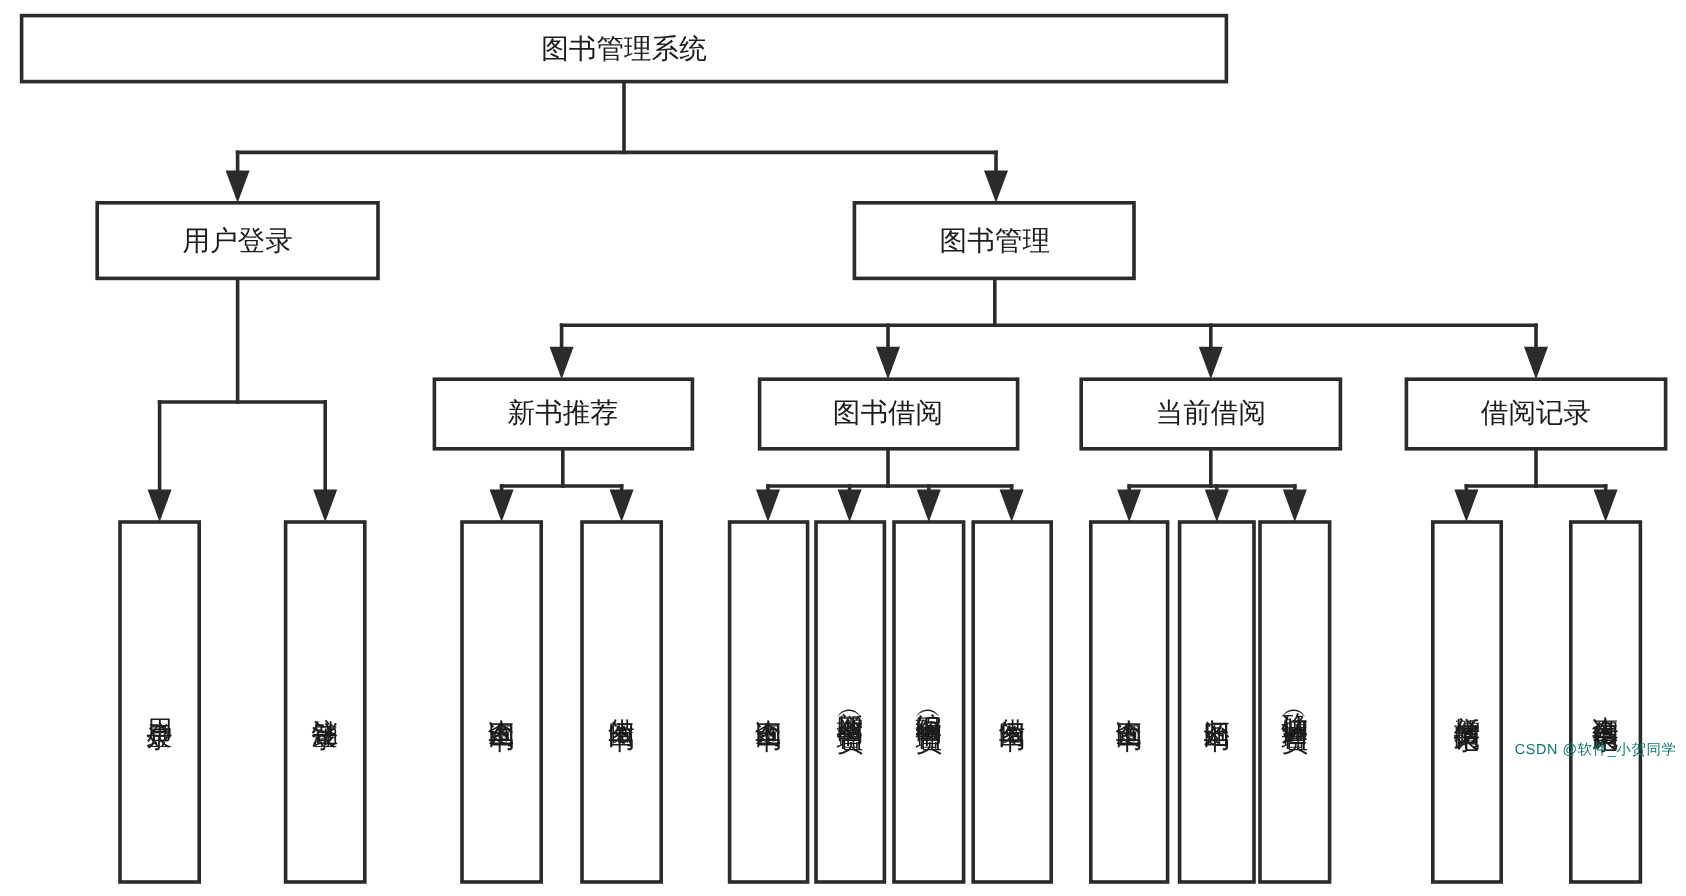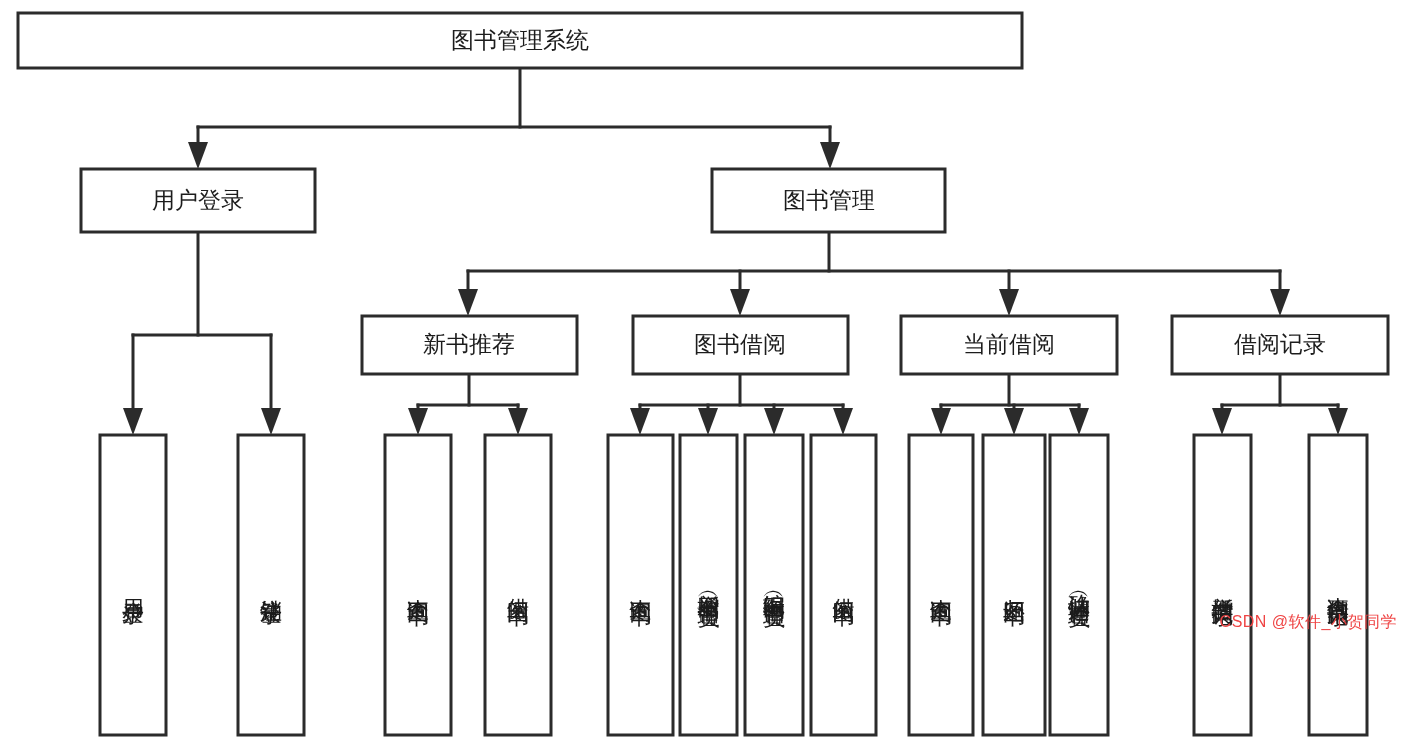--- a/index.html
+++ b/index.html
@@ -61,22 +61,22 @@
     display: flex;
     align-items: center;
     justify-content: center;
     pointer-events: none;
   }
   .watermark {
     position: absolute;
     right: 8px;
     bottom: 4px;
     font-family: "Liberation Sans", "DejaVu Sans", sans-serif;
-    font-size: 16px;
-    color: #ef4444;
+    font-size: 12px;
+    color: #0f766e;
     letter-spacing: 0.5px;
     white-space: nowrap;
   }
 </style>
 </head>
 <body>
 
 <div id="diagram-root">
 
   <svg class="tree-canvas" viewBox="0 0 1405 747">

